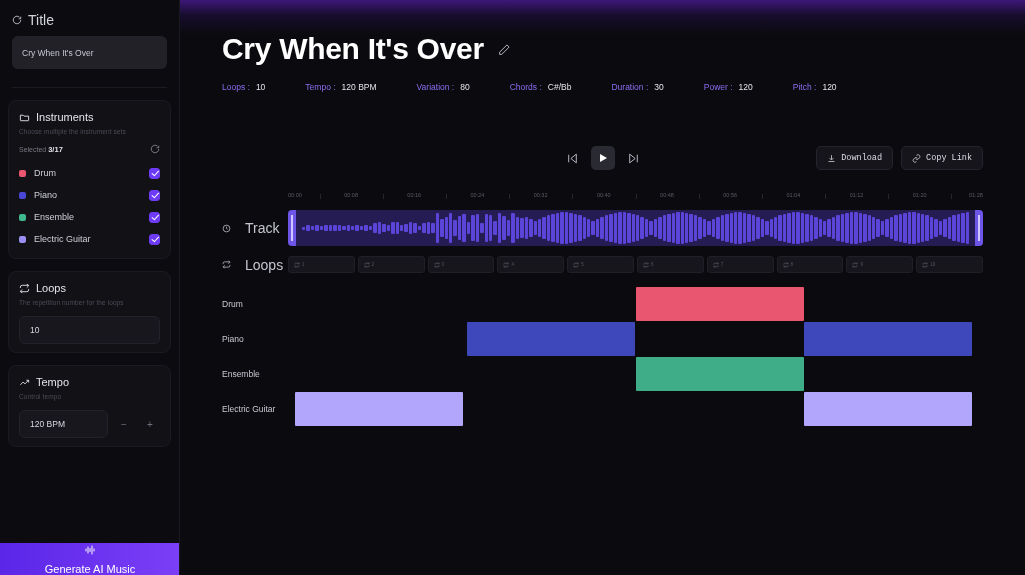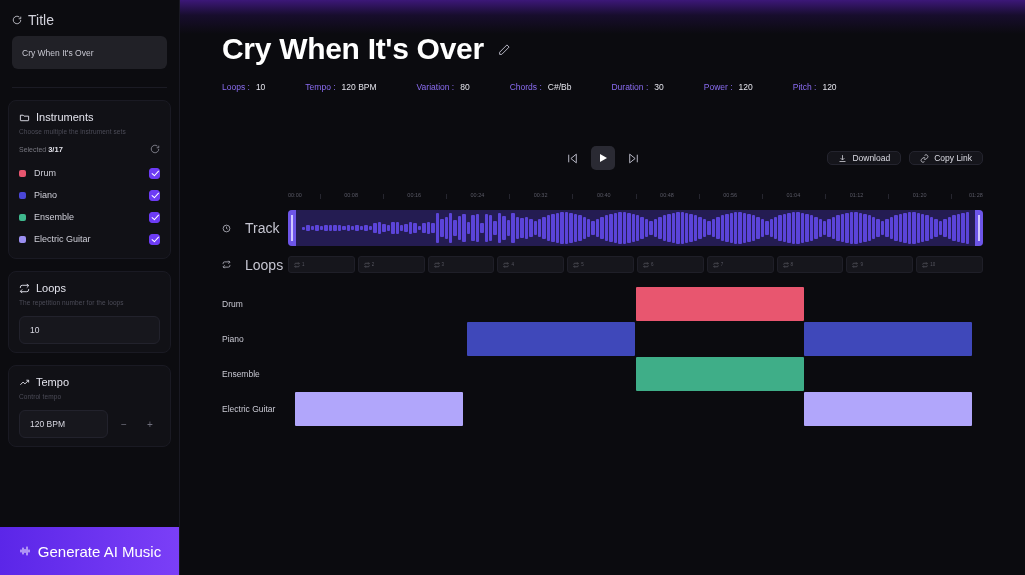--- a/index.html
+++ b/index.html
@@ -92,25 +92,26 @@
   .tempo-val {
     flex: 1; height: 28px;
     background: #17171d; border: 1px solid #22222c; border-radius: 6px;
     display: flex; align-items: center; padding: 0 10px;
     font-size: 8.5px; color: #d8d8e2;
   }
   .step { width: 20px; text-align: center; font-size: 10px; color: #6f6f7c; cursor: pointer; }
 
   .gen-btn {
     position: absolute; left: 0; bottom: 0;
-    width: 180px; height: 48px;
+    width: 180px; height: 32px;
     background: linear-gradient(90deg,#5b26e8,#7b3ff7);
     display: flex; align-items: center; justify-content: center; gap: 7px;
-    font-size: 15px; color: #fff; font-weight: 500;
+    font-size: 11px; color: #fff; font-weight: 500;
     cursor: pointer;
+    flex-direction: column;
   }
 
   
   .main {
     flex: 1; height: 575px; position: relative;
     background: #0b0b0f;
     overflow: hidden;
   }
   .glow {
     position: absolute; top: 0; left: 0; right: 0; height: 34px;
@@ -142,24 +143,24 @@
   }
   .play-btn::after {
     content: ""; width: 0; height: 0;
     border-left: 7px solid #fff;
     border-top: 4.5px solid transparent;
     border-bottom: 4.5px solid transparent;
     margin-left: 2px;
   }
   .actions { position: absolute; right: 0; display: flex; gap: 8px; }
   .act {
-    height: 14px; padding: 4px 10px; border-radius: 5px;
+    height: 24px; padding: 4px 10px; border-radius: 5px;
     background: #15151b; border: 1px solid #24242e;
     display: flex; align-items: center; gap: 5px;
-    font-size: 8.5px; color: #dcdce4; cursor: pointer;
+    font-size: 8.5px; color: #dcdce4; cursor: pointer; font-family: Liberation Mono, monospace;
   }
 
   .ruler { margin-top: 20px; position: relative; height: 14px; margin-left: 66px; }
   .tick { position: absolute; top: 0; font-size: 5.5px; color: #5a5a66; white-space: nowrap; }
   .tickline { position: absolute; top: 2px; width: 1px; height: 5px; background: #26262f; }
 
   .trk-row { display: flex; align-items: center; margin-top: 4px; }
   .trk-label {
     width: 66px; font-size: 14px; color: #c6c6d1;
     display: flex; align-items: center; gap: 14px; flex: none;

